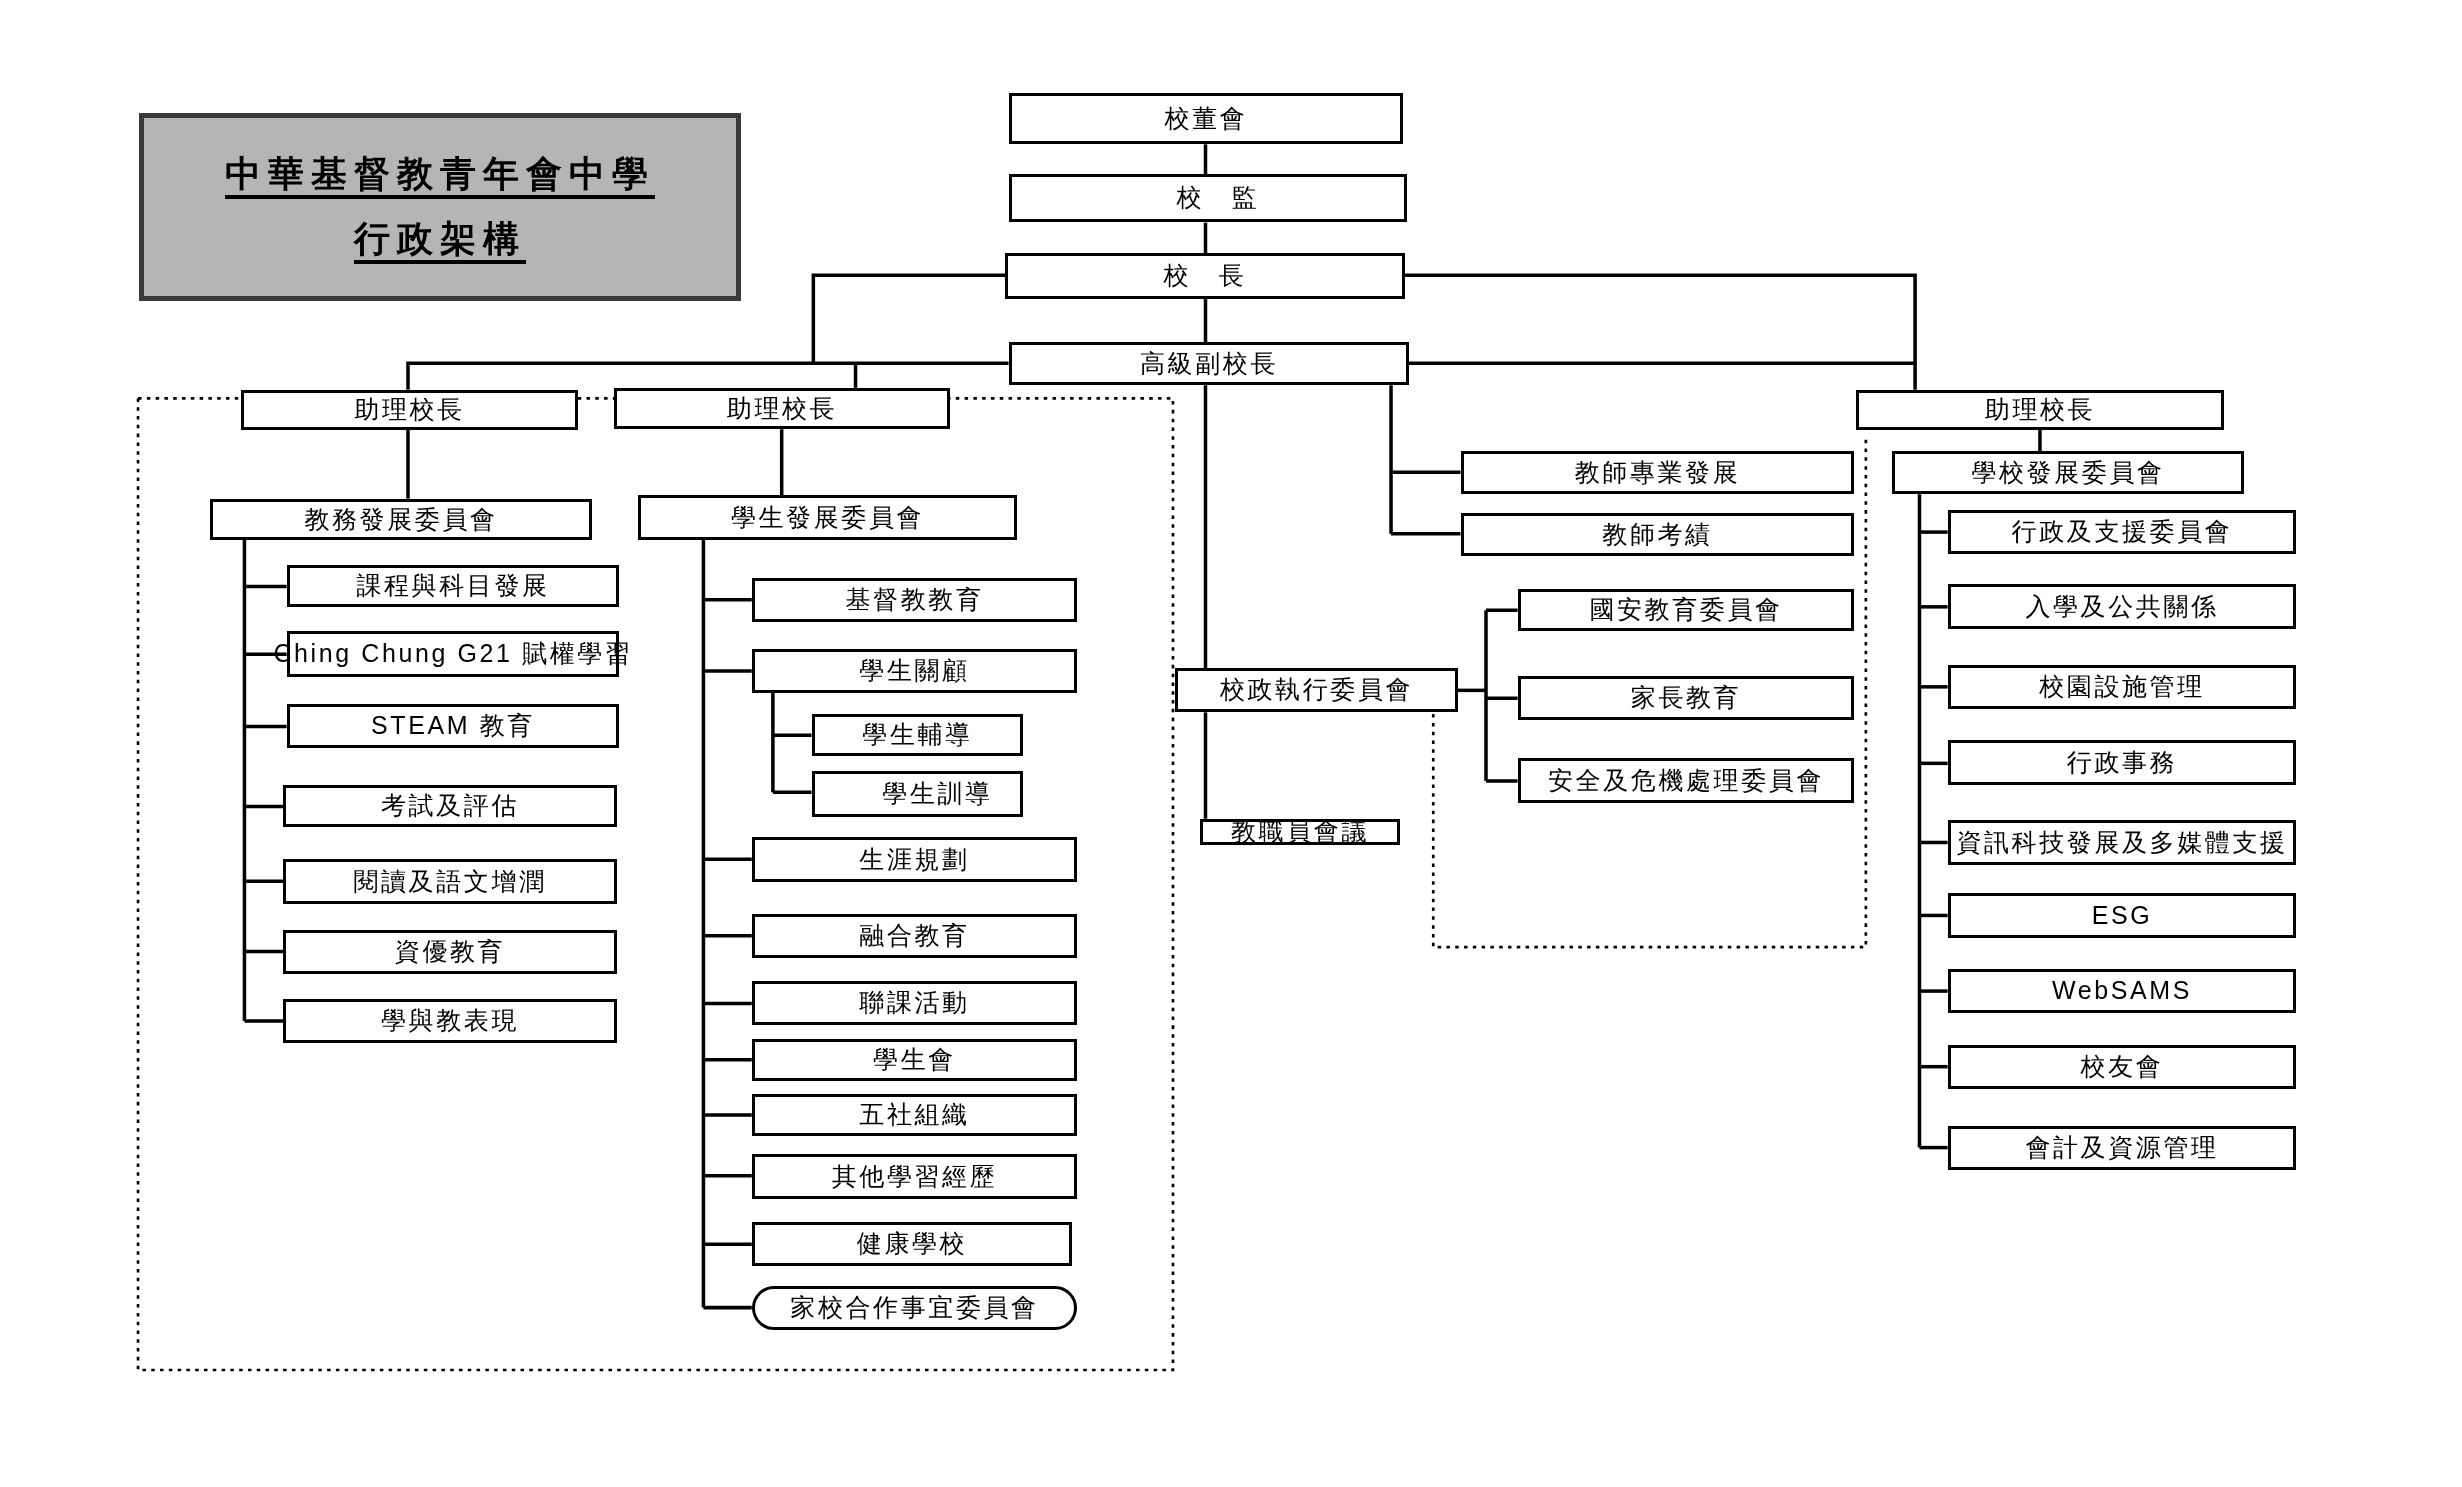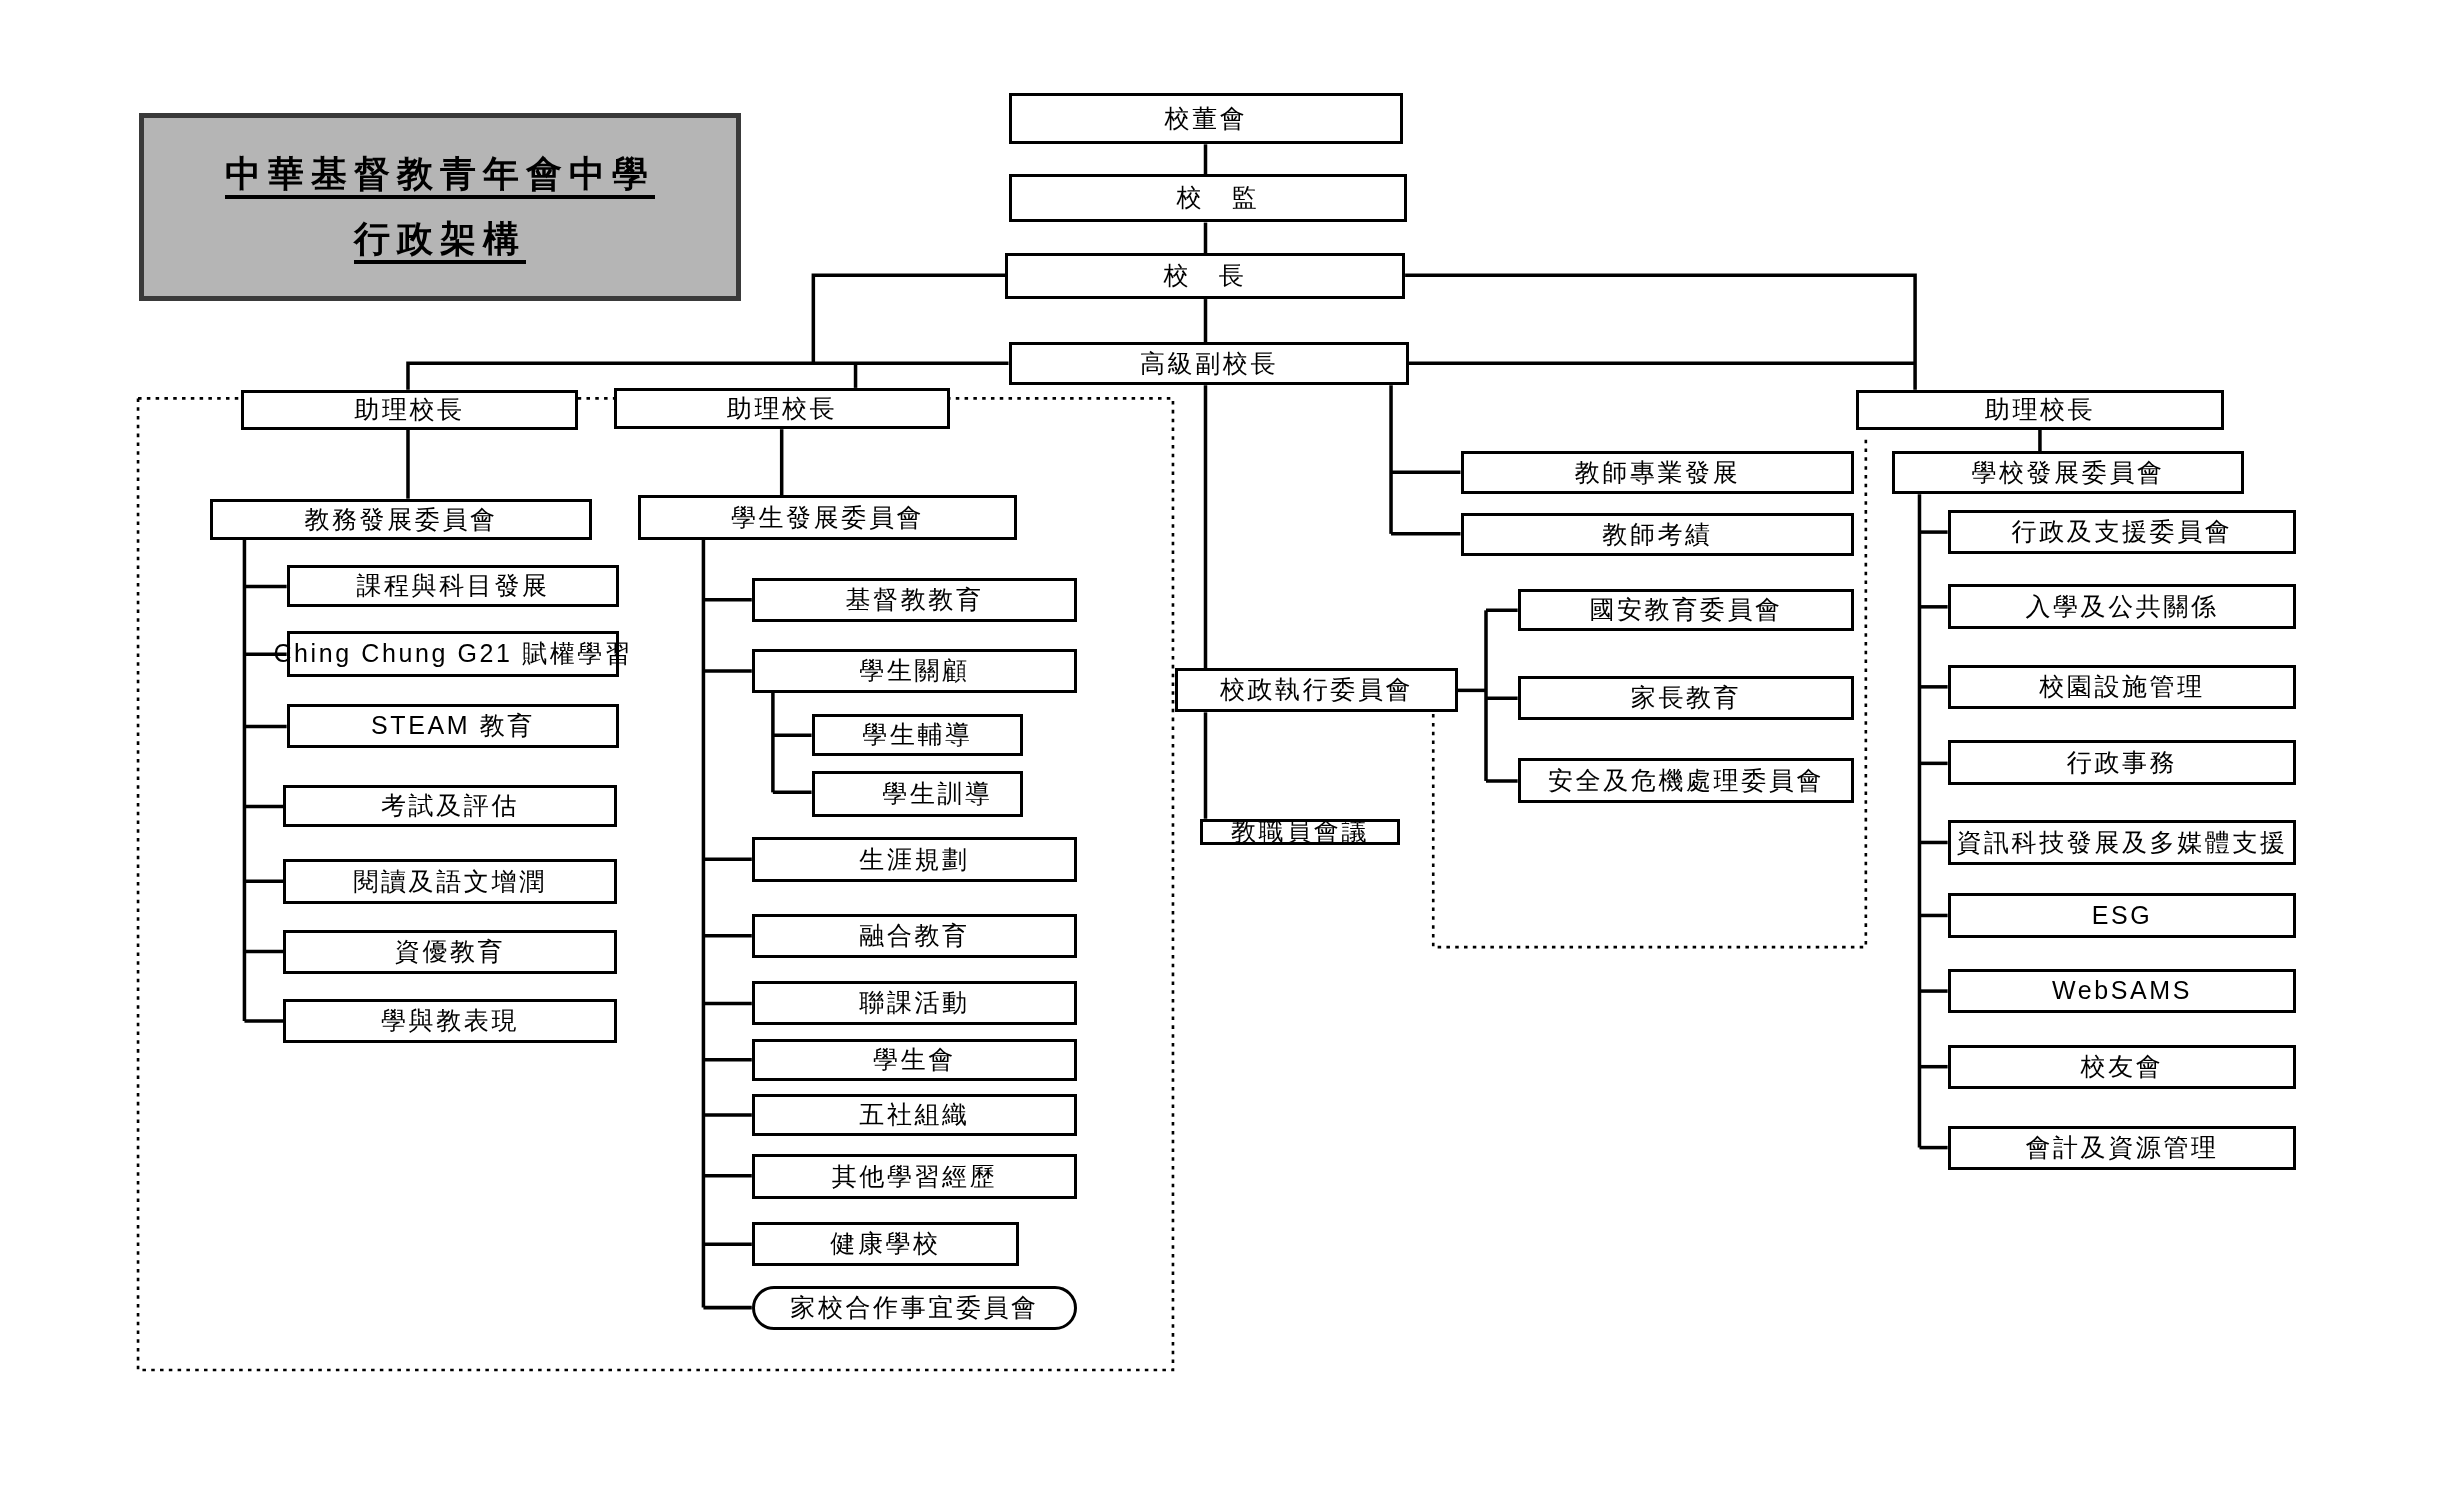--- a/index.html
+++ b/index.html
@@ -101,21 +101,21 @@
       <div class="box" style="left: 752px; top: 578px; width: 325px; height: 44px; border-color: rgb(0, 0, 0); background: rgb(255, 255, 255);">基督教教育</div>
       <div class="box" style="left: 752px; top: 649px; width: 325px; height: 44px; border-color: rgb(0, 0, 0); background: rgb(255, 255, 255);">學生關顧</div>
       <div class="box" style="left: 812px; top: 714px; width: 211px; height: 42px; border-color: rgb(0, 0, 0); background: rgb(255, 255, 255);">學生輔導</div>
       <div class="box" style="left: 812px; top: 771px; width: 211px; height: 46px; border-color: rgb(0, 0, 0); background: rgb(255, 255, 255); padding-left: 40px;">學生訓導</div>
       <div class="box" style="left: 752px; top: 837px; width: 325px; height: 45px; border-color: rgb(0, 0, 0); background: rgb(255, 255, 255);">生涯規劃</div>
       <div class="box" style="left: 752px; top: 914px; width: 325px; height: 44px; border-color: rgb(0, 0, 0); background: rgb(255, 255, 255);">融合教育</div>
       <div class="box" style="left: 752px; top: 981px; width: 325px; height: 44px; border-color: rgb(0, 0, 0); background: rgb(255, 255, 255);">聯課活動</div>
       <div class="box" style="left: 752px; top: 1039px; width: 325px; height: 42px; border-color: rgb(0, 0, 0); background: rgb(255, 255, 255);">學生會</div>
       <div class="box" style="left: 752px; top: 1094px; width: 325px; height: 42px; border-color: rgb(0, 0, 0); background: rgb(255, 255, 255);">五社組織</div>
       <div class="box" style="left: 752px; top: 1154px; width: 325px; height: 45px; border-color: rgb(0, 0, 0); background: rgb(255, 255, 255);">其他學習經歷</div>
-      <div class="box" style="left: 752px; top: 1222px; width: 267px; height: 44px; border-color: rgb(0, 0, 0); background: rgb(255, 255, 255);">健康學校</div>
+      <div class="box" style="left: 752px; top: 1222px; width: 320px; height: 44px; border-color: rgb(0, 0, 0); background: rgb(255, 255, 255);">健康學校</div>
       <div class="box" style="left: 752px; top: 1286px; width: 325px; height: 44px; border-color: rgb(0, 0, 0); background: rgb(255, 255, 255); border-radius: 22px;">家校合作事宜委員會</div>
       <div class="box" style="left: 1461px; top: 451px; width: 393px; height: 43px; border-color: rgb(0, 0, 0); background: rgb(255, 255, 255);">教師專業發展</div>
       <div class="box" style="left: 1461px; top: 513px; width: 393px; height: 43px; border-color: rgb(0, 0, 0); background: rgb(255, 255, 255);">教師考績</div>
       <div class="box" style="left: 1175px; top: 668px; width: 283px; height: 44px; border-color: rgb(0, 0, 0); background: rgb(255, 255, 255);">校政執行委員會</div>
       <div class="box" style="left: 1518px; top: 589px; width: 336px; height: 42px; border-color: rgb(0, 0, 0); background: rgb(255, 255, 255);">國安教育委員會</div>
       <div class="box" style="left: 1518px; top: 676px; width: 336px; height: 44px; border-color: rgb(0, 0, 0); background: rgb(255, 255, 255);">家長教育</div>
       <div class="box" style="left: 1518px; top: 758px; width: 336px; height: 45px; border-color: rgb(0, 0, 0); background: rgb(255, 255, 255);">安全及危機處理委員會</div>
       <div class="box" style="left: 1200px; top: 819px; width: 200px; height: 26px; border-color: rgb(0, 0, 0); background: rgb(255, 255, 255);">教職員會議</div>
       <div class="box" style="left: 1856px; top: 390px; width: 368px; height: 40px; border-color: rgb(0, 0, 0); background: rgb(255, 255, 255);">助理校長</div>
       <div class="box" style="left: 1892px; top: 451px; width: 352px; height: 43px; border-color: rgb(0, 0, 0); background: rgb(255, 255, 255);">學校發展委員會</div>

